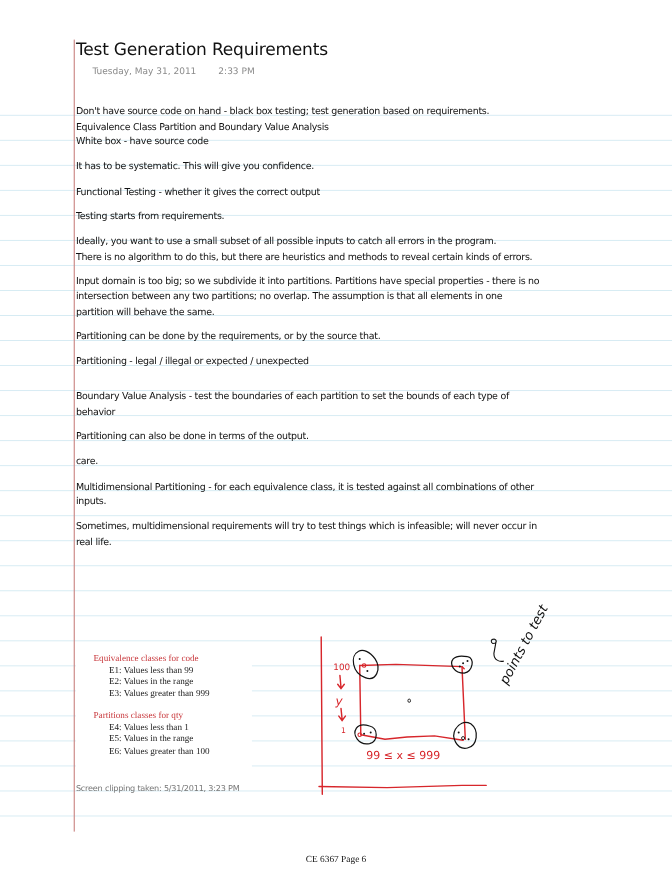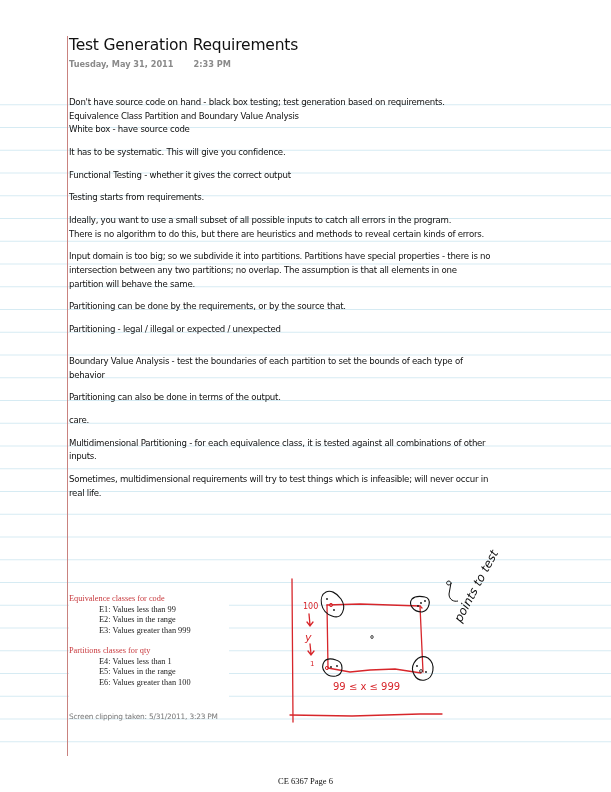--- a/index.html
+++ b/index.html
@@ -24,36 +24,36 @@
     .margin-line {
       position: absolute; left: 67px; top: 36px; width: 1px; height: 720px;
       background: #c9827f;
     }
     .title {
       position: absolute; left: 69px; top: 36px;
       font-family: "DejaVu Sans", sans-serif; font-size: 15.5px; color: #111;
       letter-spacing: -0.2px;
     }
     .dateline {
-      position: absolute; left: 69px; top: 59px;
-      font-family: "DejaVu Sans", sans-serif; font-size: 8.2px; color: #8a8a8a; font-weight: bold;
+      position: absolute; left: 84px; top: 59px;
+      font-family: "DejaVu Sans", sans-serif; font-size: 8.2px; color: #8a8a8a;
     }
     .dateline span.time { margin-left: 20px; }
     .notes {
       position: absolute; left: 69px; top: 96px; width: 540px;
       font-family: "DejaVu Sans", sans-serif; font-size: 8.6px; color: #111;
       line-height: 13.6px; letter-spacing: -0.25px;
     }
     .para { margin: 0; }
     .clip {
       position: absolute; left: 69px; top: 594px; width: 160px; height: 104px;
       background: #fff;
       font-family: "Liberation Serif", serif; font-size: 8.3px; line-height: 10.5px;
     }
-    .clip .head { color: #c8383c; margin-left: 0px; }
+    .clip .head { color: #c8383c; margin-left: 16px; }
     .clip .item { color: #222; margin-left: 30px; }
     .clip .gap { height: 10px; }
     .clip-caption {
       position: absolute; left: 69px; top: 712px;
       font-family: "DejaVu Sans", sans-serif; font-size: 7.4px; color: #777;
       letter-spacing: -0.2px;
     }
     .footer {
       position: absolute; left: 0; width: 611px; top: 776px; text-align: center;
       font-family: "Liberation Serif", serif; font-size: 8.5px; color: #111;

